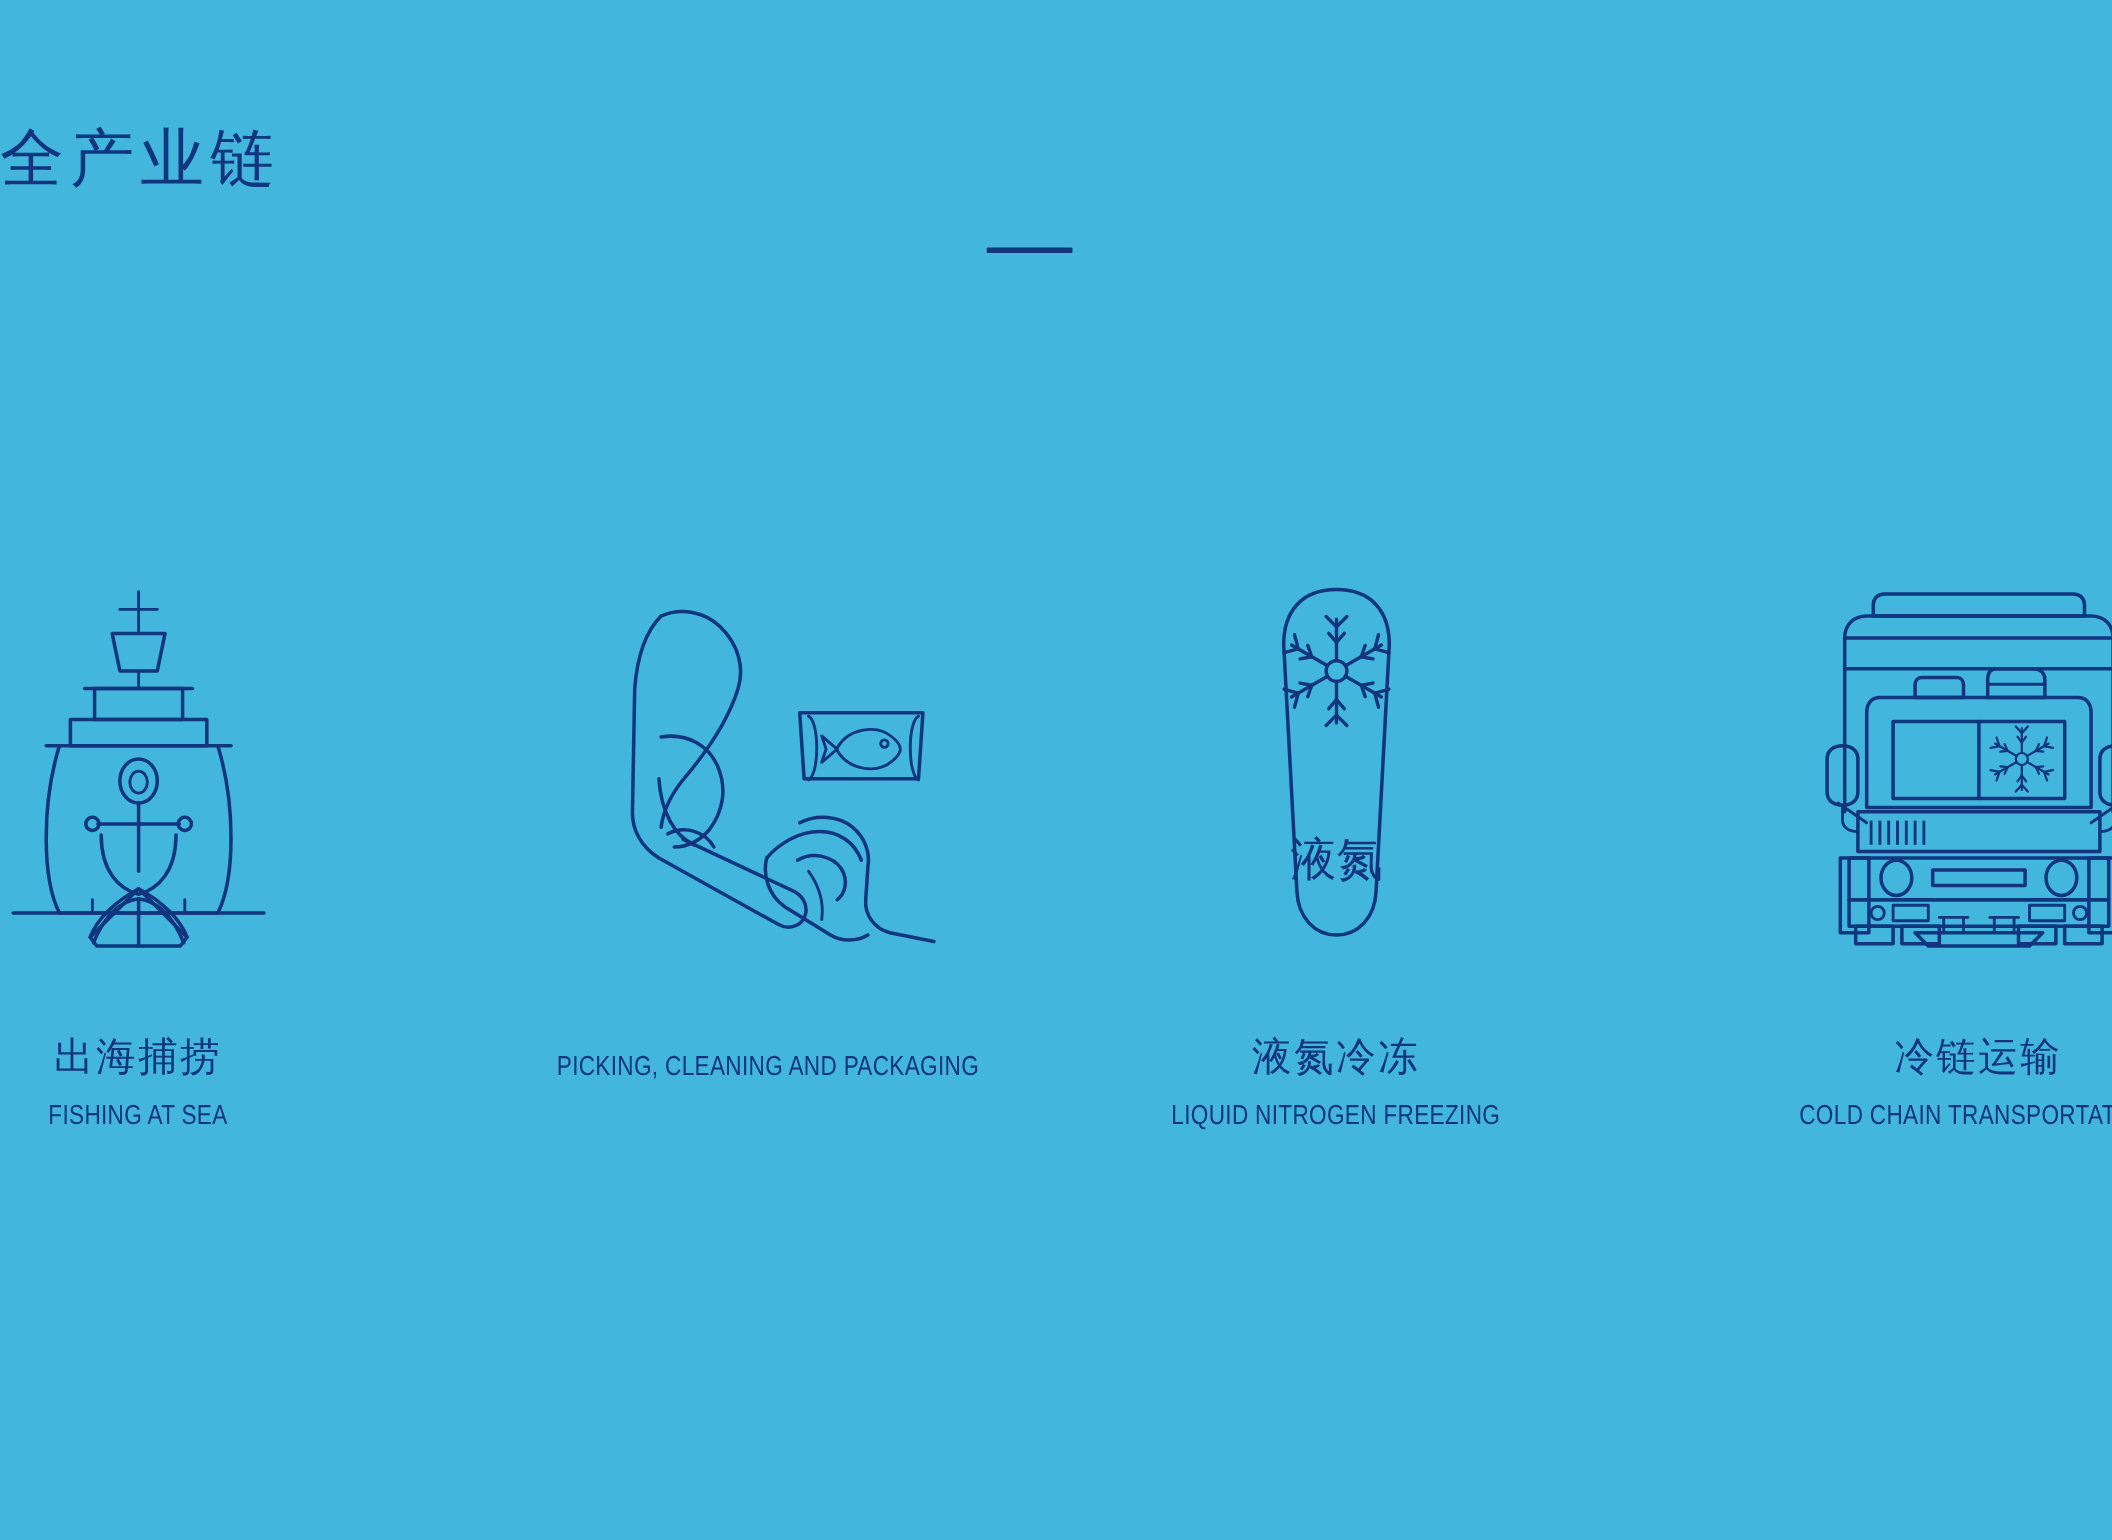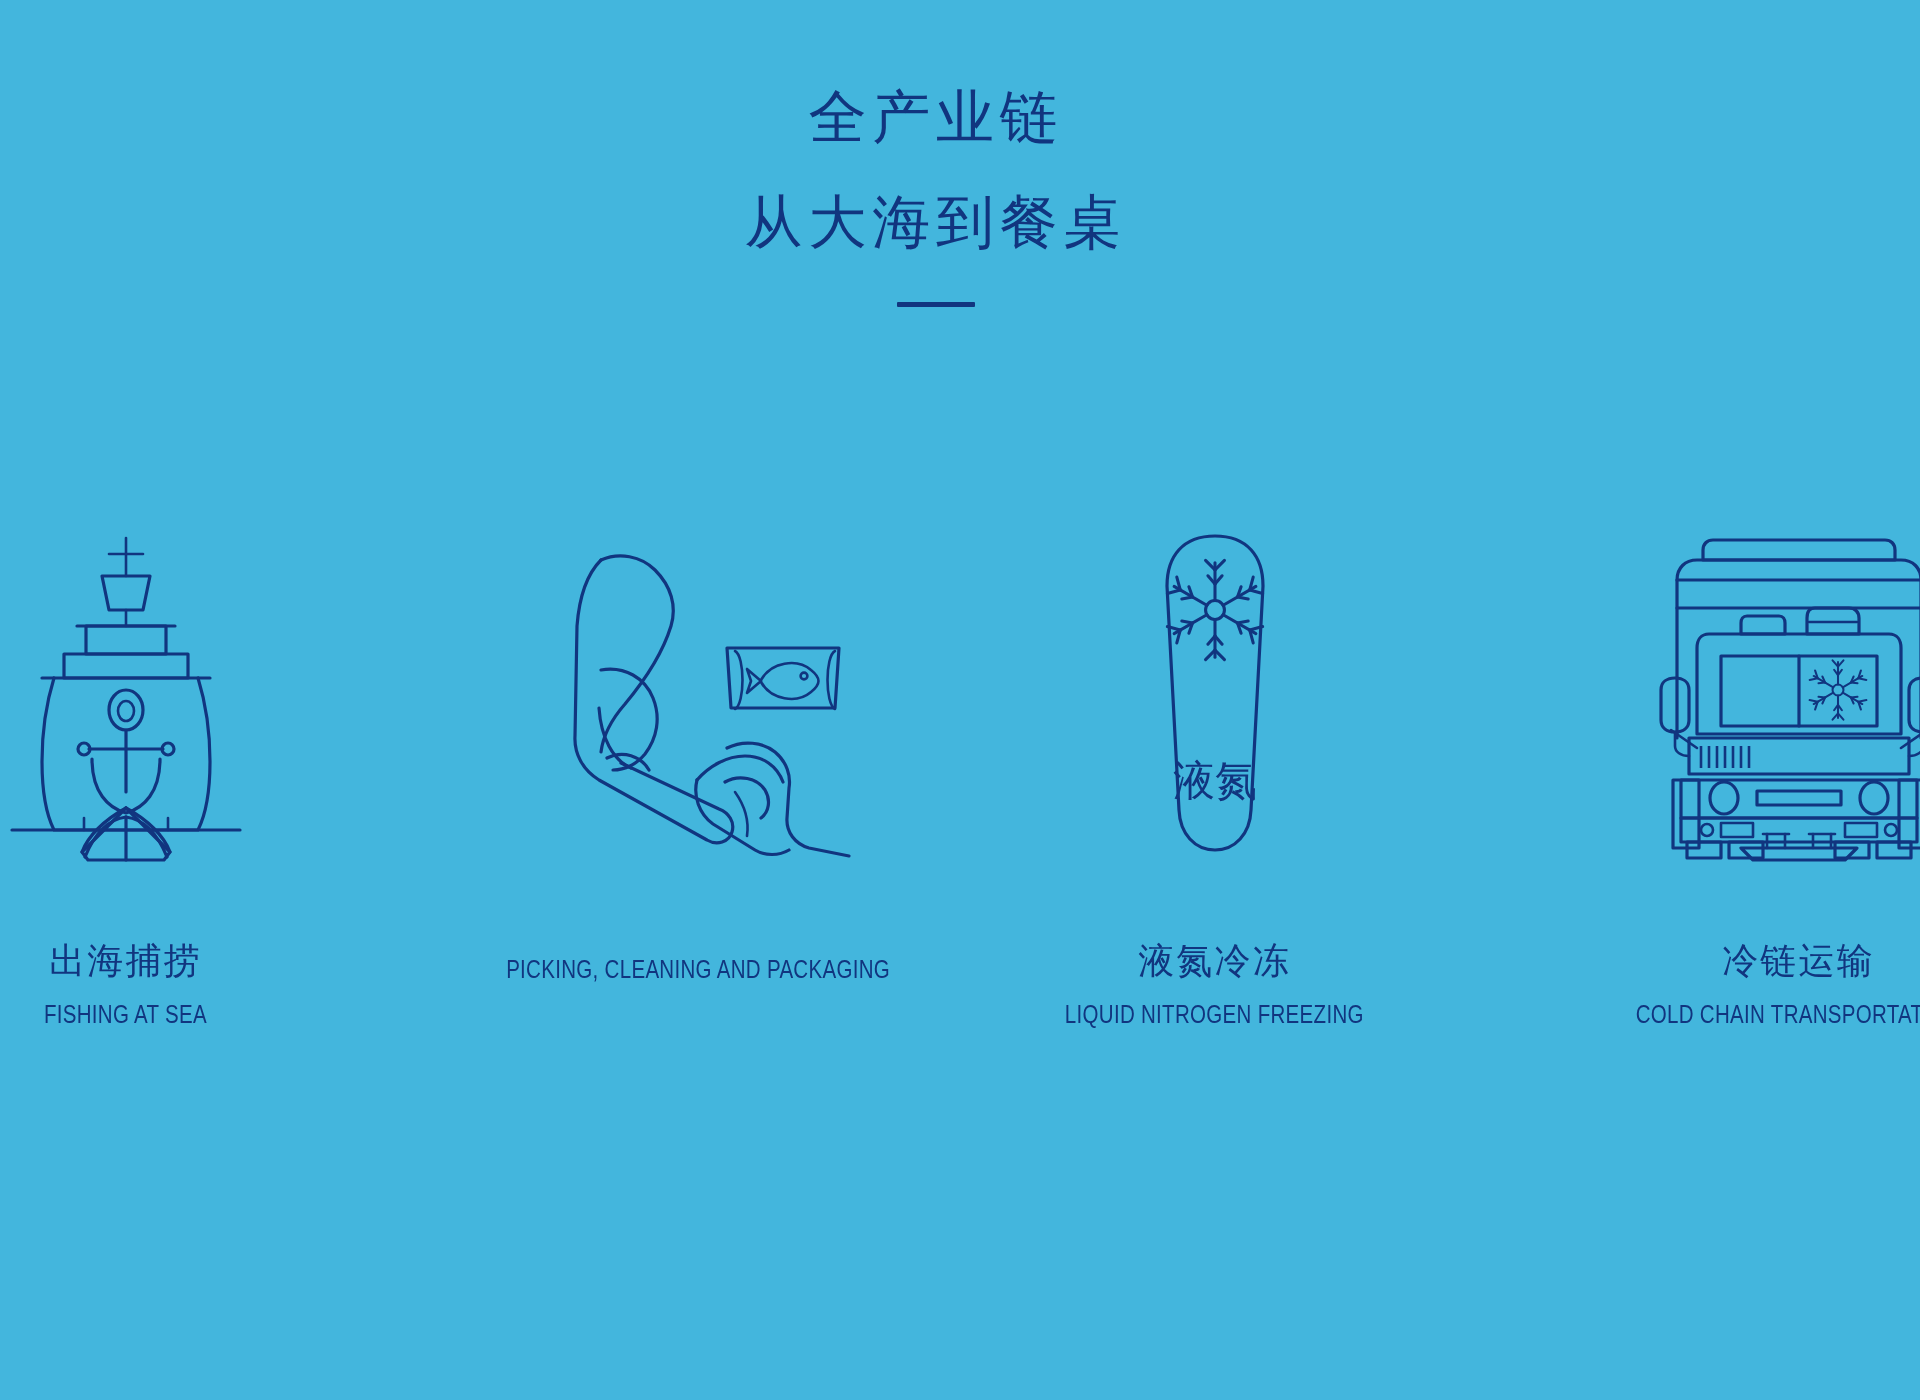--- a/index.html
+++ b/index.html
@@ -15,22 +15,22 @@
     font-family: "Liberation Sans", "DejaVu Sans", sans-serif;
     position: relative;
   }
 
   
   .header {
     position: absolute;
     top: 0;
     left: 0;
     width: 1872px;
-    text-align: center;
-    padding-top: 82px;
+    text-align: left;
+    padding-top: 110px;
   }
 
   .title-line {
     color: #11357f;
     font-weight: 400;
     letter-spacing: 0.10em;
     line-height: 1.22;
     white-space: nowrap;
   }
 
@@ -120,21 +120,20 @@
   }
   .ln-thin { stroke-width: 2.6; }
   .ln-flat { stroke-linecap: butt; }
   .fl { fill: #11357f; stroke: none; }
 </style>
 </head>
 <body style="background: rgb(67, 182, 221);">
 
 <div class="header">
   <div class="title-line title-line-1">全产业链</div>
-  <div class="title-line title-line-2">从大海到餐桌</div>
   <div class="title-divider"></div>
 </div>
 
 <div class="steps">
 
   <div class="step step-1">
     <div class="step-icon">
       <svg width="300" height="330" viewBox="0 0 300 330" aria-hidden="true">
 
         <line class="ln ln-thin" x1="150" y1="8" x2="150" y2="46"></line>

